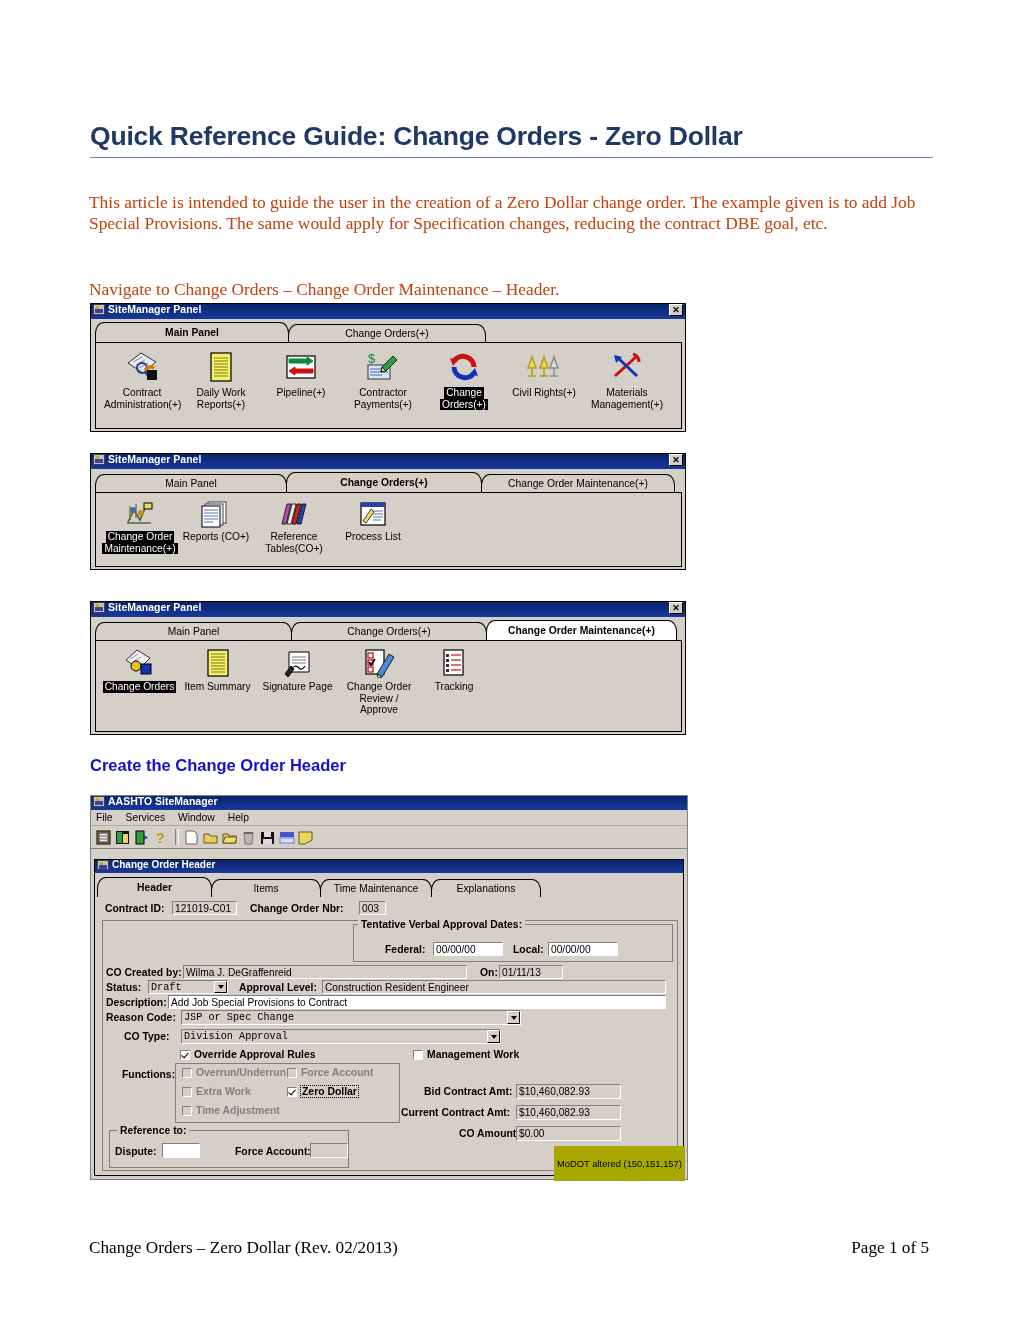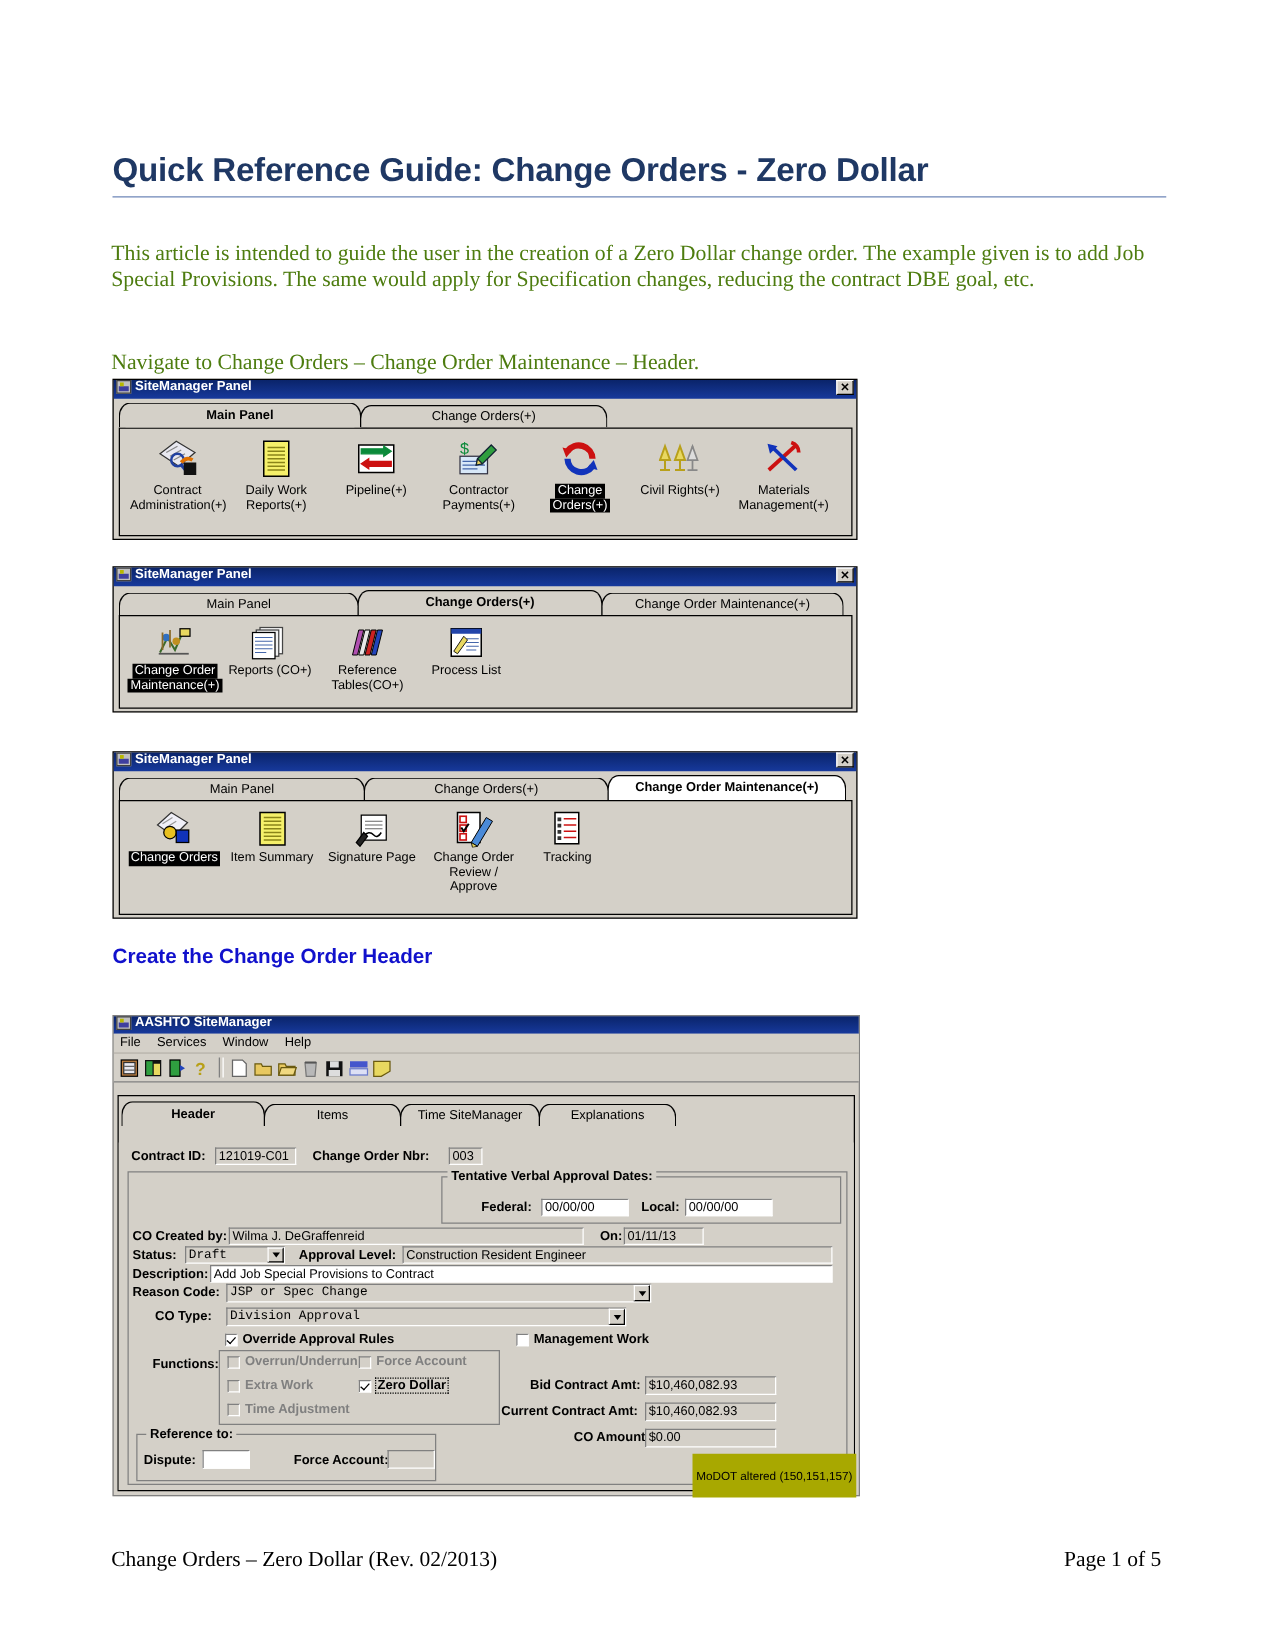--- a/index.html
+++ b/index.html
@@ -33,21 +33,21 @@
   .doc-title-rule {
     position: absolute;
     left: 90px; top: 157px;
     width: 843px; height: 1px;
     background: #6E86B8;
   }
   .para {
     position: absolute;
     font-family: "Liberation Serif", serif;
     font-size: 17.4px;
-    color: #4d7c0f;
+    color: #c2410c;
     line-height: 20.6px;
   }
   #intro-paragraph { left: 89px; top: 192px; width: 830px; }
   #navigate-line   { left: 89px; top: 279px; width: 830px; }
 
   .section-heading {
     position: absolute;
     left: 90px; top: 756px;
     font-family: "Liberation Sans", sans-serif;
     font-size: 16.5px;
@@ -683,21 +683,21 @@
           </div>
           <div><span class="icon-label">Tracking</span></div>
         </div>
 
       </div>
     </div>
   </div>
 
   <div class="section-heading">Create the Change Order Header</div>
 
-  <div class="win" style="left:90px; top:812px; width:598px; height:385px; border:1px solid #808080;">
+  <div class="win" style="left:90px; top:795px; width:598px; height:385px; border:1px solid #808080;">
 
     <div class="titlebar" style="height:14px;">
       <span class="tb-icon"></span>
       <span class="tb-text">AASHTO SiteManager</span>
     </div>
 
     <div class="app-menubar">
       <span>File</span>
       <span>Services</span>
       <span>Window</span>
@@ -769,25 +769,29 @@
       </span>
       <span class="tbtn">
         <svg width="15" height="15">
             <polygon points="1,2 14,2 14,10 7,14 1,14" fill="#e8d860" stroke="#6a5a10"></polygon>
           </svg>
       </span>
     </div>
 
     <div class="inner-win" style="left:3px; top:63px; width:590px; height:317px;">
 
+      <div class="titlebar" style="height:13px;">
+        <span class="tb-icon" style="height:10px;"></span>
+        <span class="tb-text" style="font-size:10px;">Change Order Header</span>
+      </div>
 
       <div class="tabstrip" style="margin:3px 2px 0 2px; height:21px;">
         <div class="tab active" style="width:115px;">Header</div>
         <div class="tab" style="width:110px;">Items</div>
-        <div class="tab" style="width:112px;">Time SiteManager</div>
+        <div class="tab" style="width:112px;">Time Maintenance</div>
         <div class="tab" style="width:110px;">Explanations</div>
       </div>
 
       <div style="position:absolute; left:0; top:37px; right:0; bottom:0; background:#d4d0c8;">
 
         <div class="lbl" style="left:10px; top:6px;">Contract ID:</div>
         <div class="fld" style="left:77px; top:4px; width:65px; height:14px;">121019-C01</div>
         <div class="lbl" style="left:155px; top:6px;">Change Order Nbr:</div>
         <div class="fld" style="left:264px; top:4px; width:27px; height:14px;">003</div>
 

